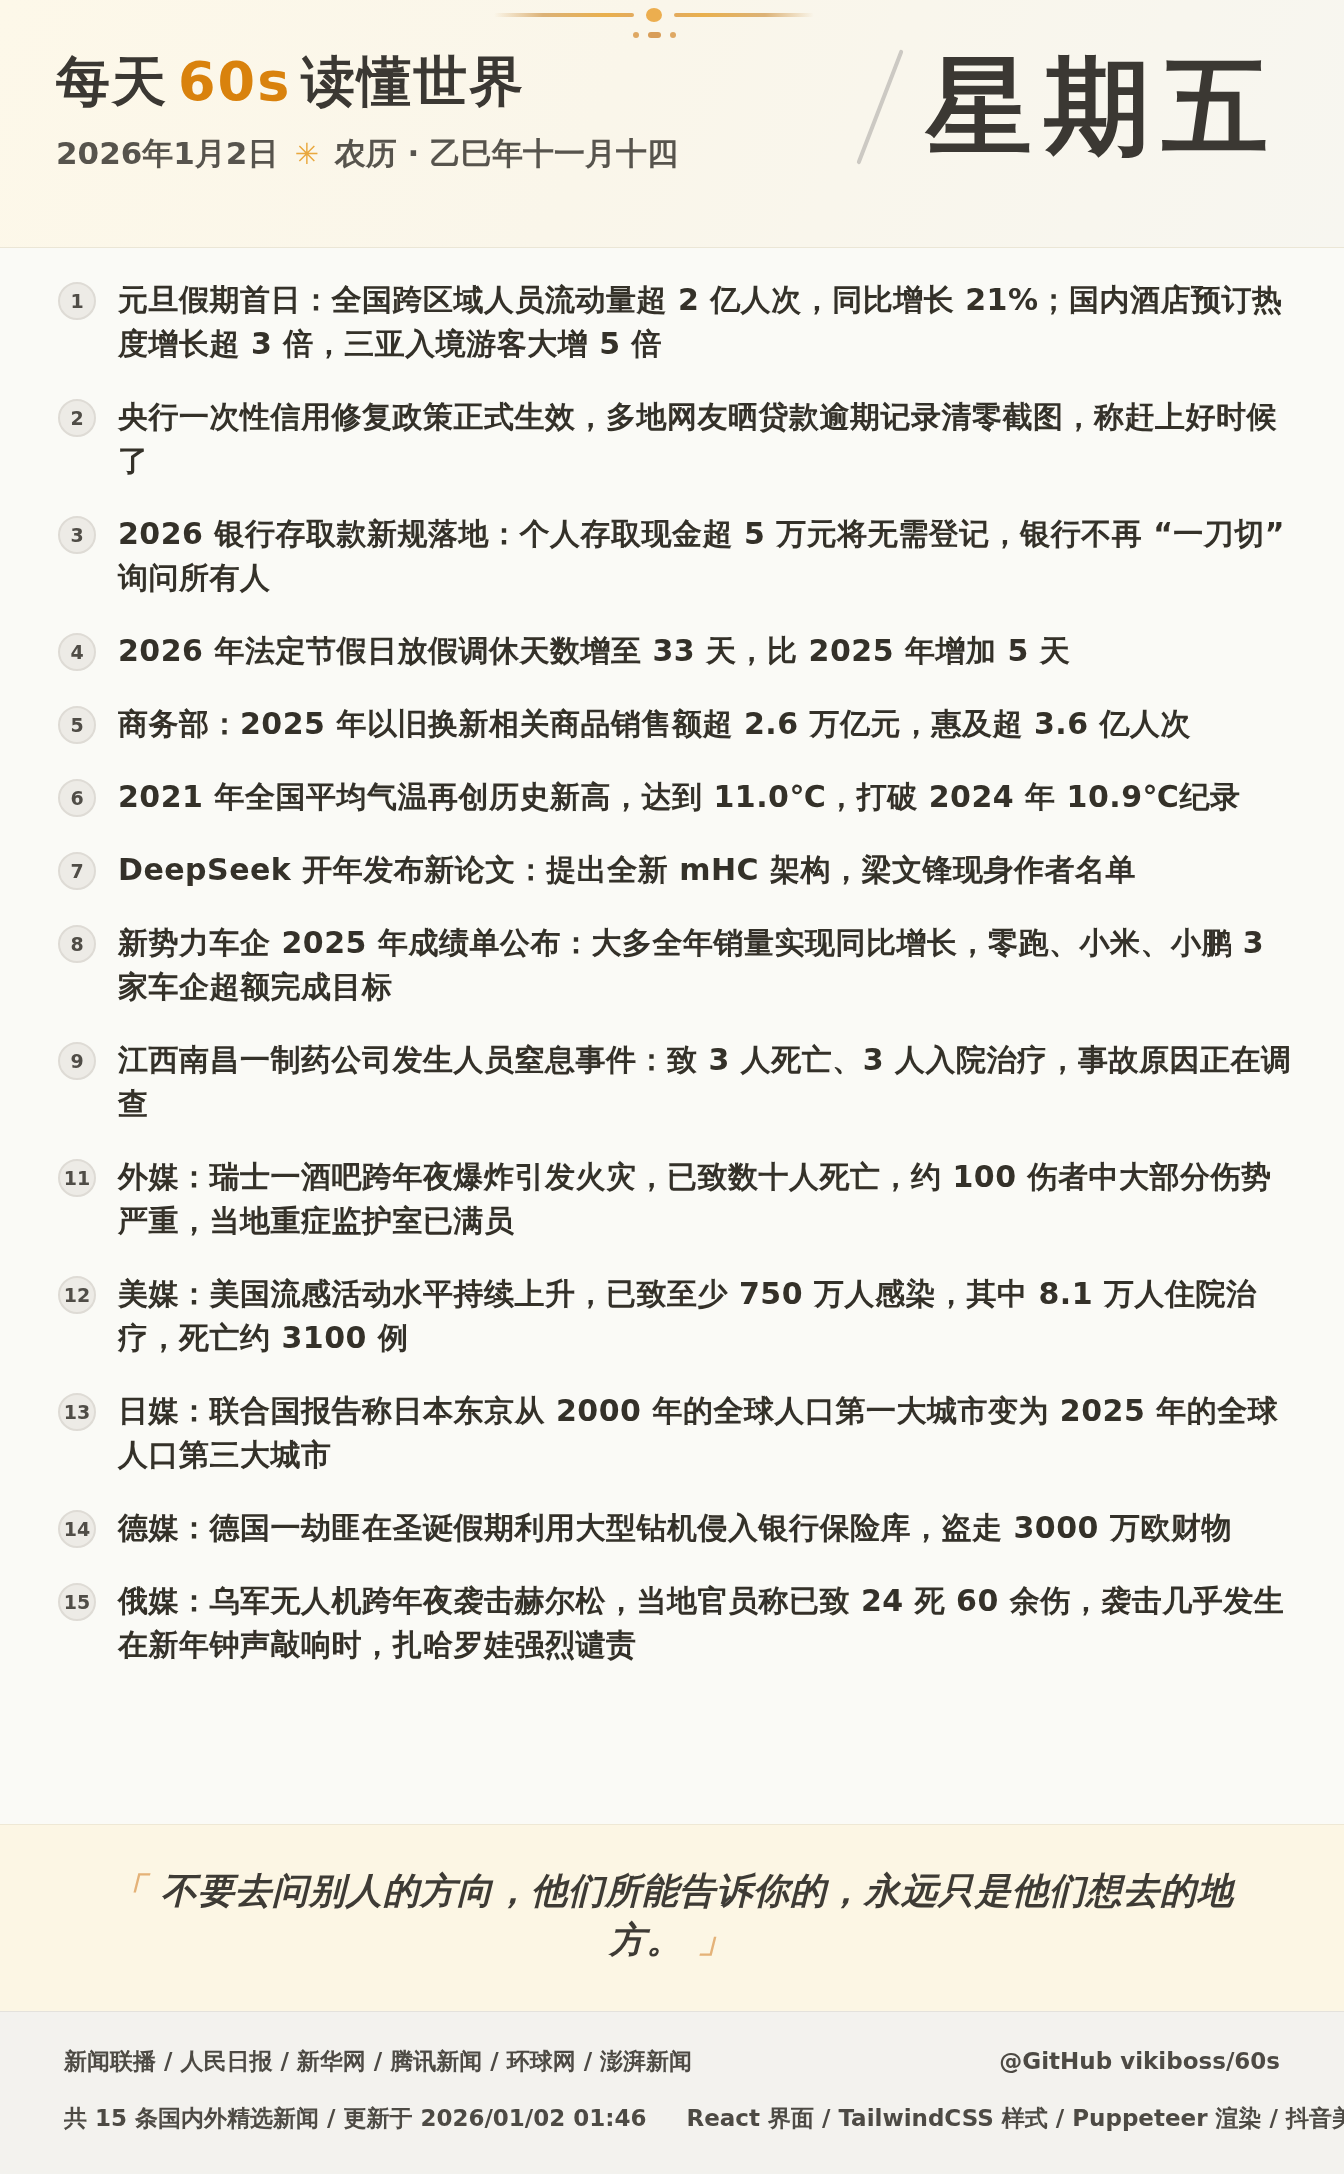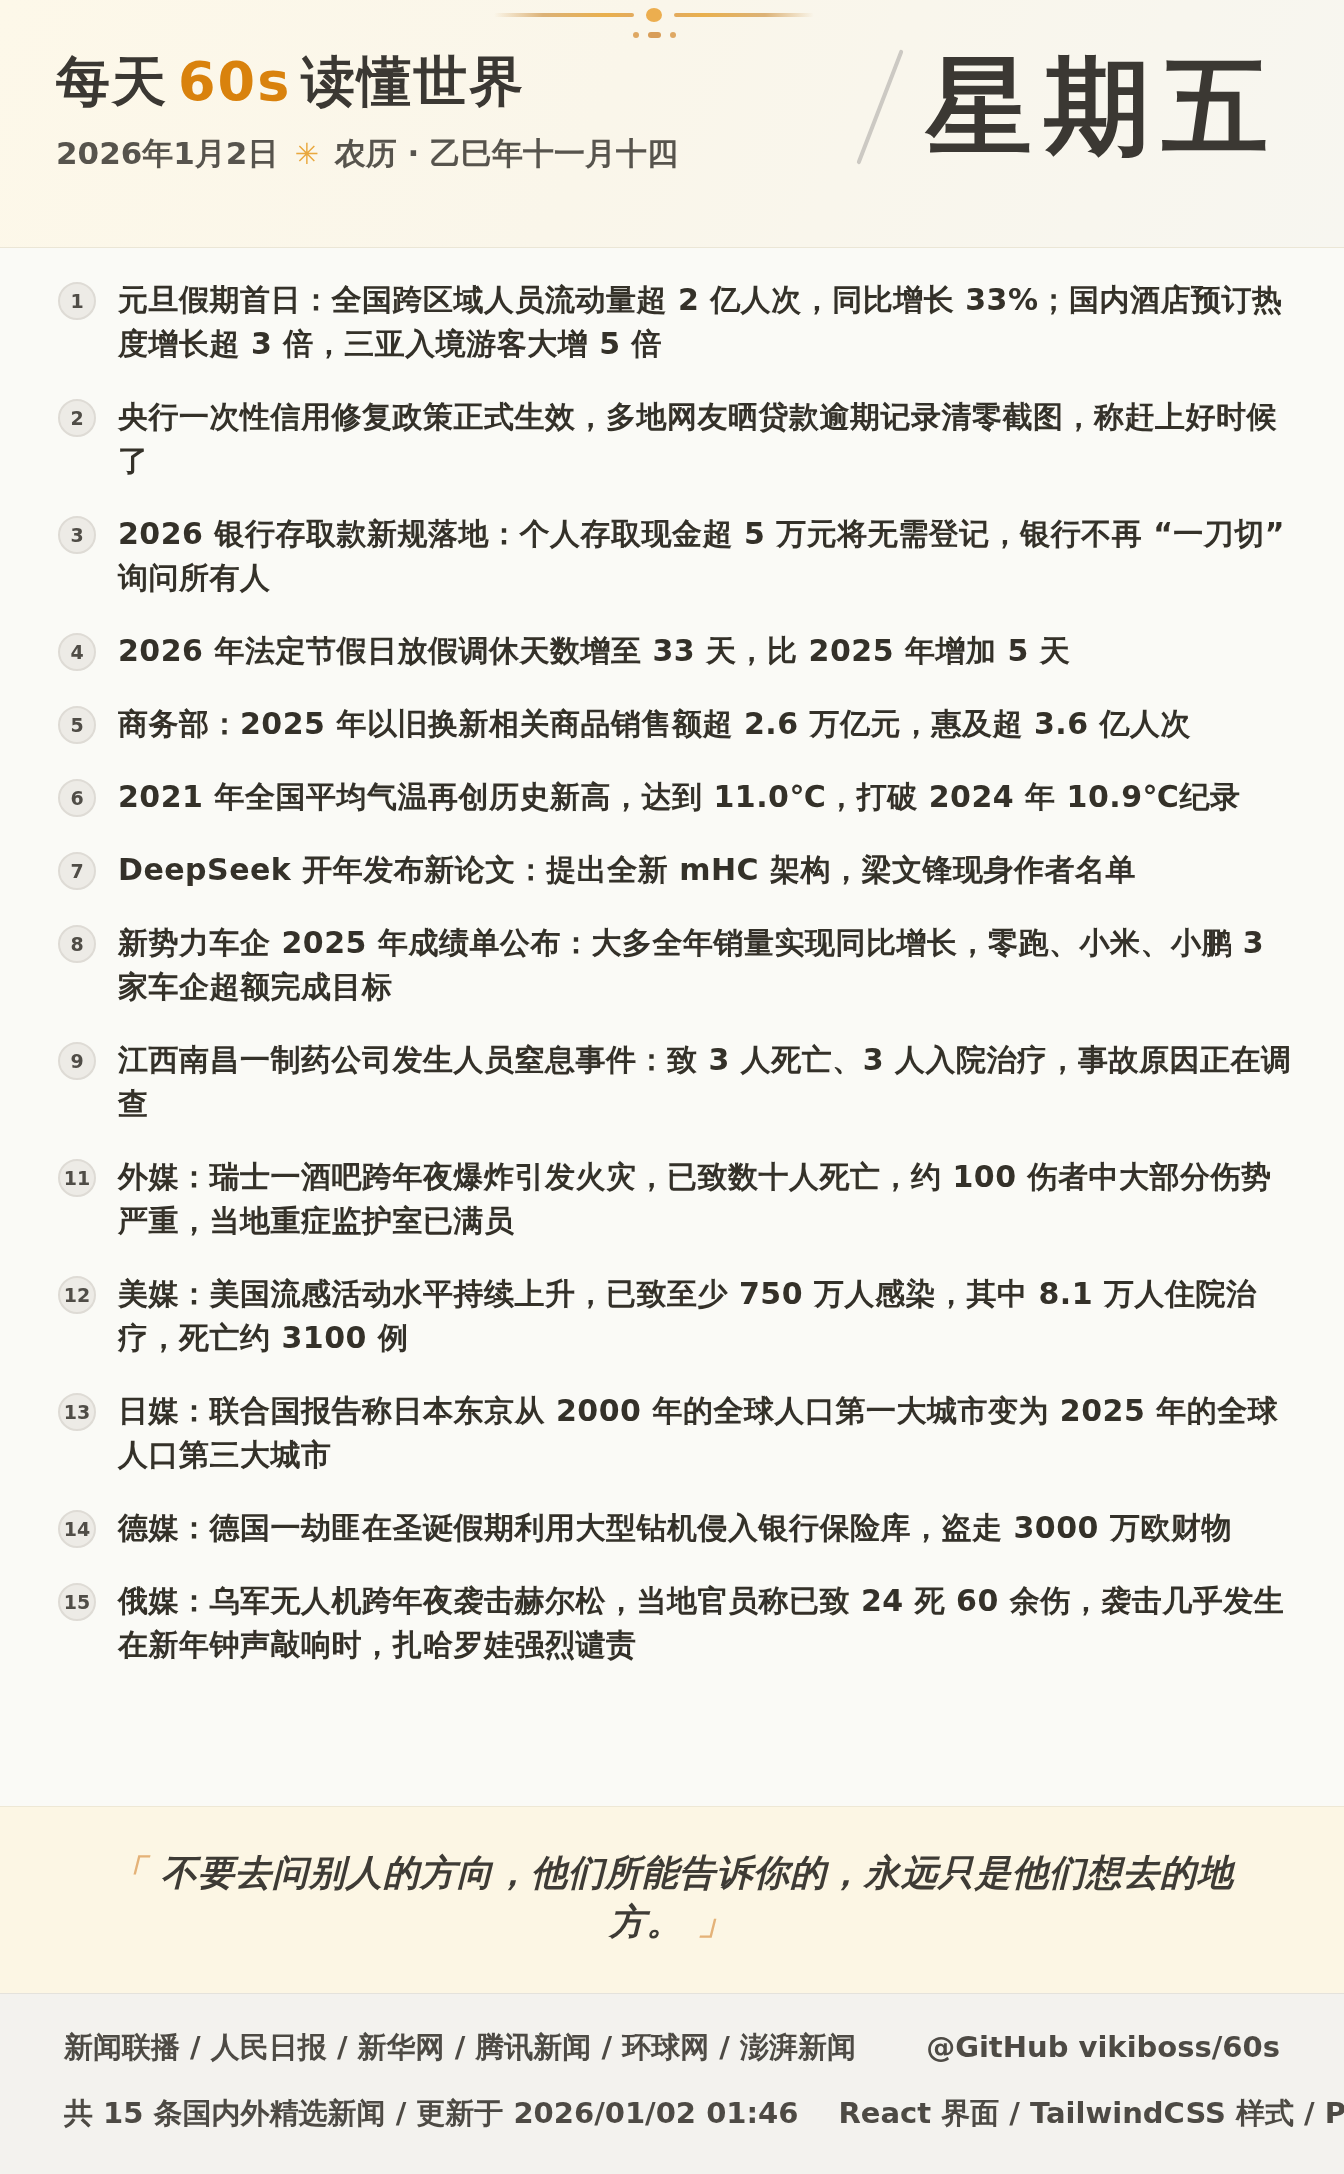--- a/index.html
+++ b/index.html
@@ -151,21 +151,21 @@
 
   
   footer {
     flex: none;
     background: #f3f2ee;
     border-top: 1px solid #e4e2dc;
     padding: 34px 64px 40px;
     display: flex;
     flex-direction: column;
     gap: 26px;
-    font-size: 29px;
+    font-size: 23px;
     font-weight: 700;
     color: #4d4a44;
   }
   .footer-row {
     display: flex;
     justify-content: space-between;
     align-items: baseline;
     gap: 40px;
     white-space: nowrap;
   }
@@ -203,21 +203,21 @@
         <div class="weekday">星期五</div>
       </div>
     </div>
   </header>
 
   <main>
     <ol class="news-list">
 
     <li class="news-item">
         <span class="badge">1</span>
-        <p class="news-text">元旦假期首日：全国跨区域人员流动量超 2 亿人次，同比增长 33%；国内酒店预订热度增长超 3 倍，三亚入境游客大增 5 倍</p>
+        <p class="news-text">元旦假期首日：全国跨区域人员流动量超 2 亿人次，同比增长 21%；国内酒店预订热度增长超 3 倍，三亚入境游客大增 5 倍</p>
       </li>
         <li class="news-item">
         <span class="badge">2</span>
         <p class="news-text">央行一次性信用修复政策正式生效，多地网友晒贷款逾期记录清零截图，称赶上好时候了</p>
       </li>
         <li class="news-item">
         <span class="badge">3</span>
         <p class="news-text">2026 银行存取款新规落地：个人存取现金超 5 万元将无需登记，银行不再 “一刀切” 询问所有人</p>
       </li>
         <li class="news-item">

